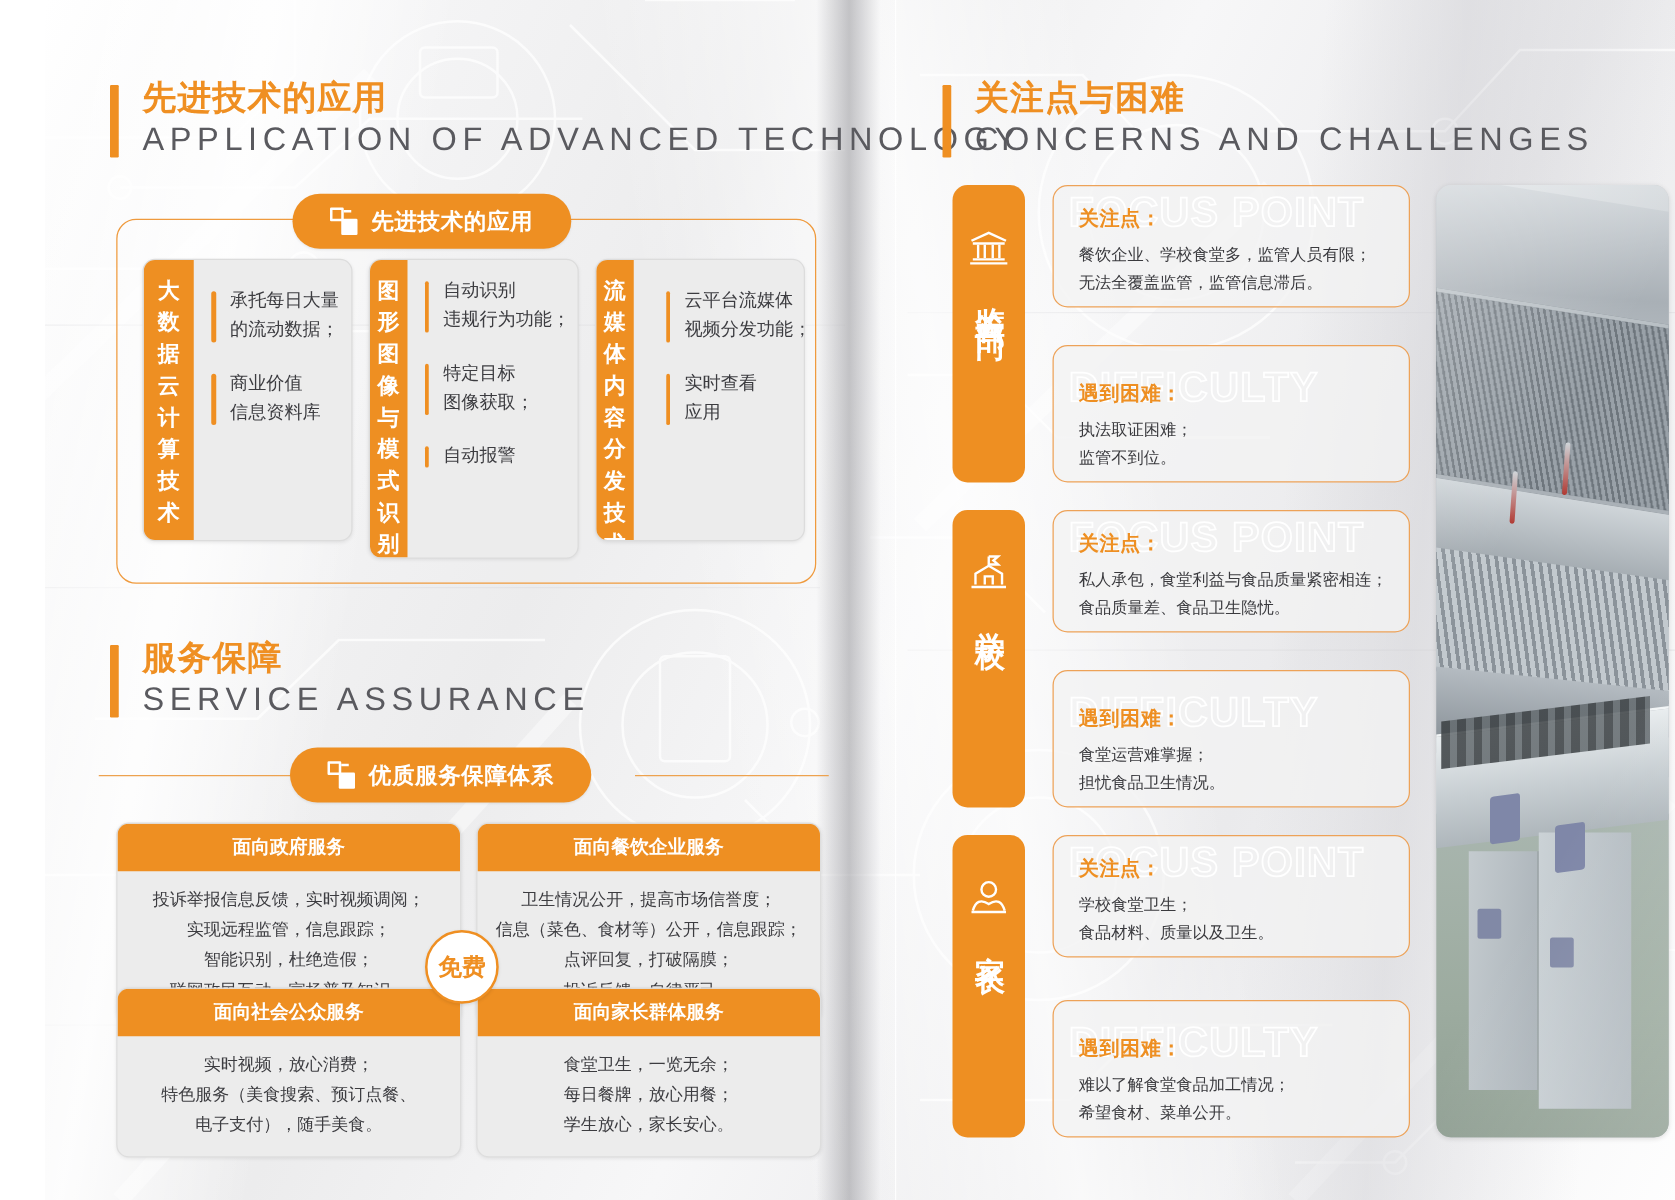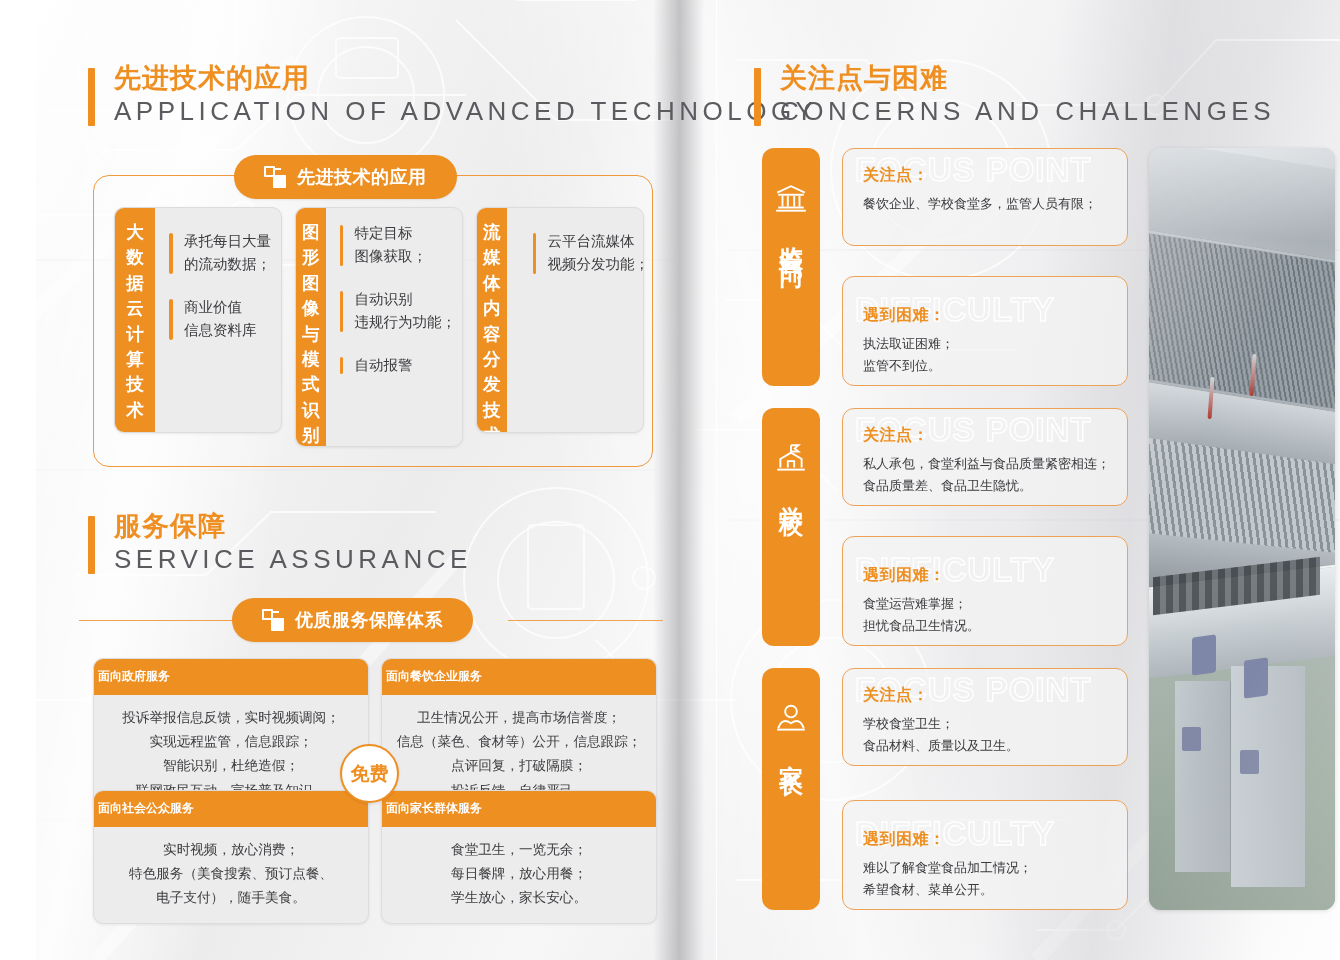--- a/index.html
+++ b/index.html
@@ -128,22 +128,22 @@
   
   .svc-rule {
     position: absolute; height: 1px; background: #eda24f; top: 620px;
   }
   .sbox {
     position: absolute; width: 276px; border-radius: 10px; overflow: hidden;
     background: #ececec; border: 1px solid #dddddd;
     box-shadow: 0 1px 3px rgba(0,0,0,.07);
   }
   .sbox .head {
-    background: #ee8f22; color: #fff; text-align: left;
-    font-size: 12px; font-weight: 700; padding: 9px 4px 10px;
+    background: #ee8f22; color: #fff; text-align: center;
+    font-size: 15px; font-weight: 700; padding: 9px 4px 10px;
   }
   .sbox .body { padding: 11px 8px 12px; text-align: center; }
   .sbox .body .ln {
     font-size: 13.6px; color: #3c3c40; line-height: 1.78; white-space: nowrap;
   }
   .free-badge {
     position: absolute; left: 304px; top: 744px;
     width: 59px; height: 59px; border-radius: 50%;
     background: #fff; border: 2px solid #ef8f22;
     display: flex; align-items: center; justify-content: center;
@@ -375,43 +375,47 @@
       </div>
     </div>
 
     <div class="tcard h2">
       <div class="head">
         <div>图形图像</div>
         <div>与模式识别技术</div>
       </div>
       <div class="body">
         <div class="bullet">
+          <div class="ln">自动识别</div>
+          <div class="ln">违规行为功能；</div>
+        </div>
+        <div class="bullet">
           <div class="ln">特定目标</div>
           <div class="ln">图像获取；</div>
-        </div>
-        <div class="bullet">
-          <div class="ln">自动识别</div>
-          <div class="ln">违规行为功能；</div>
         </div>
         <div class="bullet">
           <div class="ln">自动报警</div>
 
         </div>
       </div>
     </div>
 
     <div class="tcard h3">
       <div class="head">
         <div>流媒体</div>
         <div>内容分发技术</div>
       </div>
       <div class="body">
         <div class="bullet">
           <div class="ln">云平台流媒体</div>
           <div class="ln">视频分发功能；</div>
+        </div>
+        <div class="bullet">
+          <div class="ln">实时查看</div>
+          <div class="ln">应用</div>
         </div>
       </div>
     </div>
 
   </div>
 
   <div class="section-head" style="left:52px; top:510px;">
     <div class="bar"></div>
     <div class="cn">服务保障</div>
     <div class="en">SERVICE ASSURANCE</div>
@@ -482,20 +486,21 @@
       <path d="M8 13 V23 M13 13 V23 M19 13 V23 M24 13 V23"></path>
       <path d="M4 24 H28"></path>
       <path d="M2 27 H30"></path>
     </svg>
     <span class="lbl">监管部门</span>
   </div>
   <div class="info-card" style="top:148px; height:98px;">
     <div class="wm">FOCUS POINT</div>
     <div class="ttl">关注点：</div>
     <div class="ln">餐饮企业、学校食堂多，监管人员有限；</div>
+    <div class="ln">无法全覆盖监管，监管信息滞后。</div>
   </div>
   <div class="info-card" style="top:276px; height:110px;">
     <div class="wm" style="top:14px;">DIFFICULTY</div>
     <div class="ttl" style="margin-top:12px;">遇到困难：</div>
     <div class="ln">执法取证困难；</div>
     <div class="ln">监管不到位。</div>
   </div>
 
   <div class="row-tab" style="top:408px; height:238px;">
     <svg class="ico" viewBox="0 0 32 32" fill="none" stroke="#fff" stroke-width="1.8">

